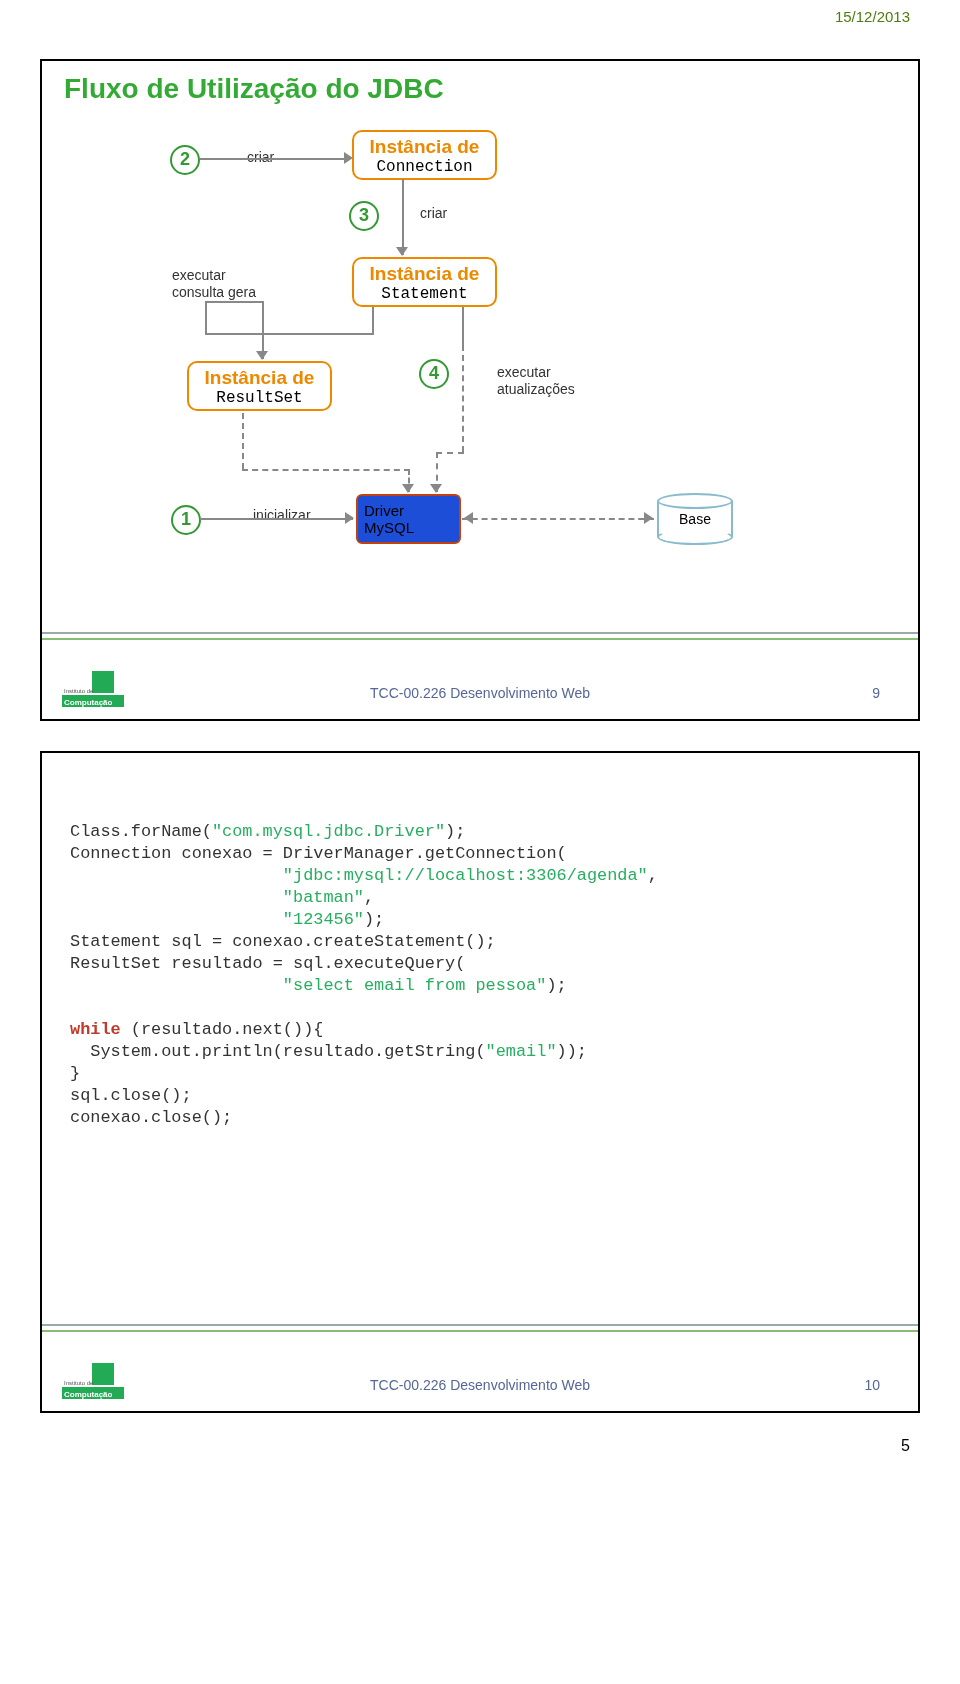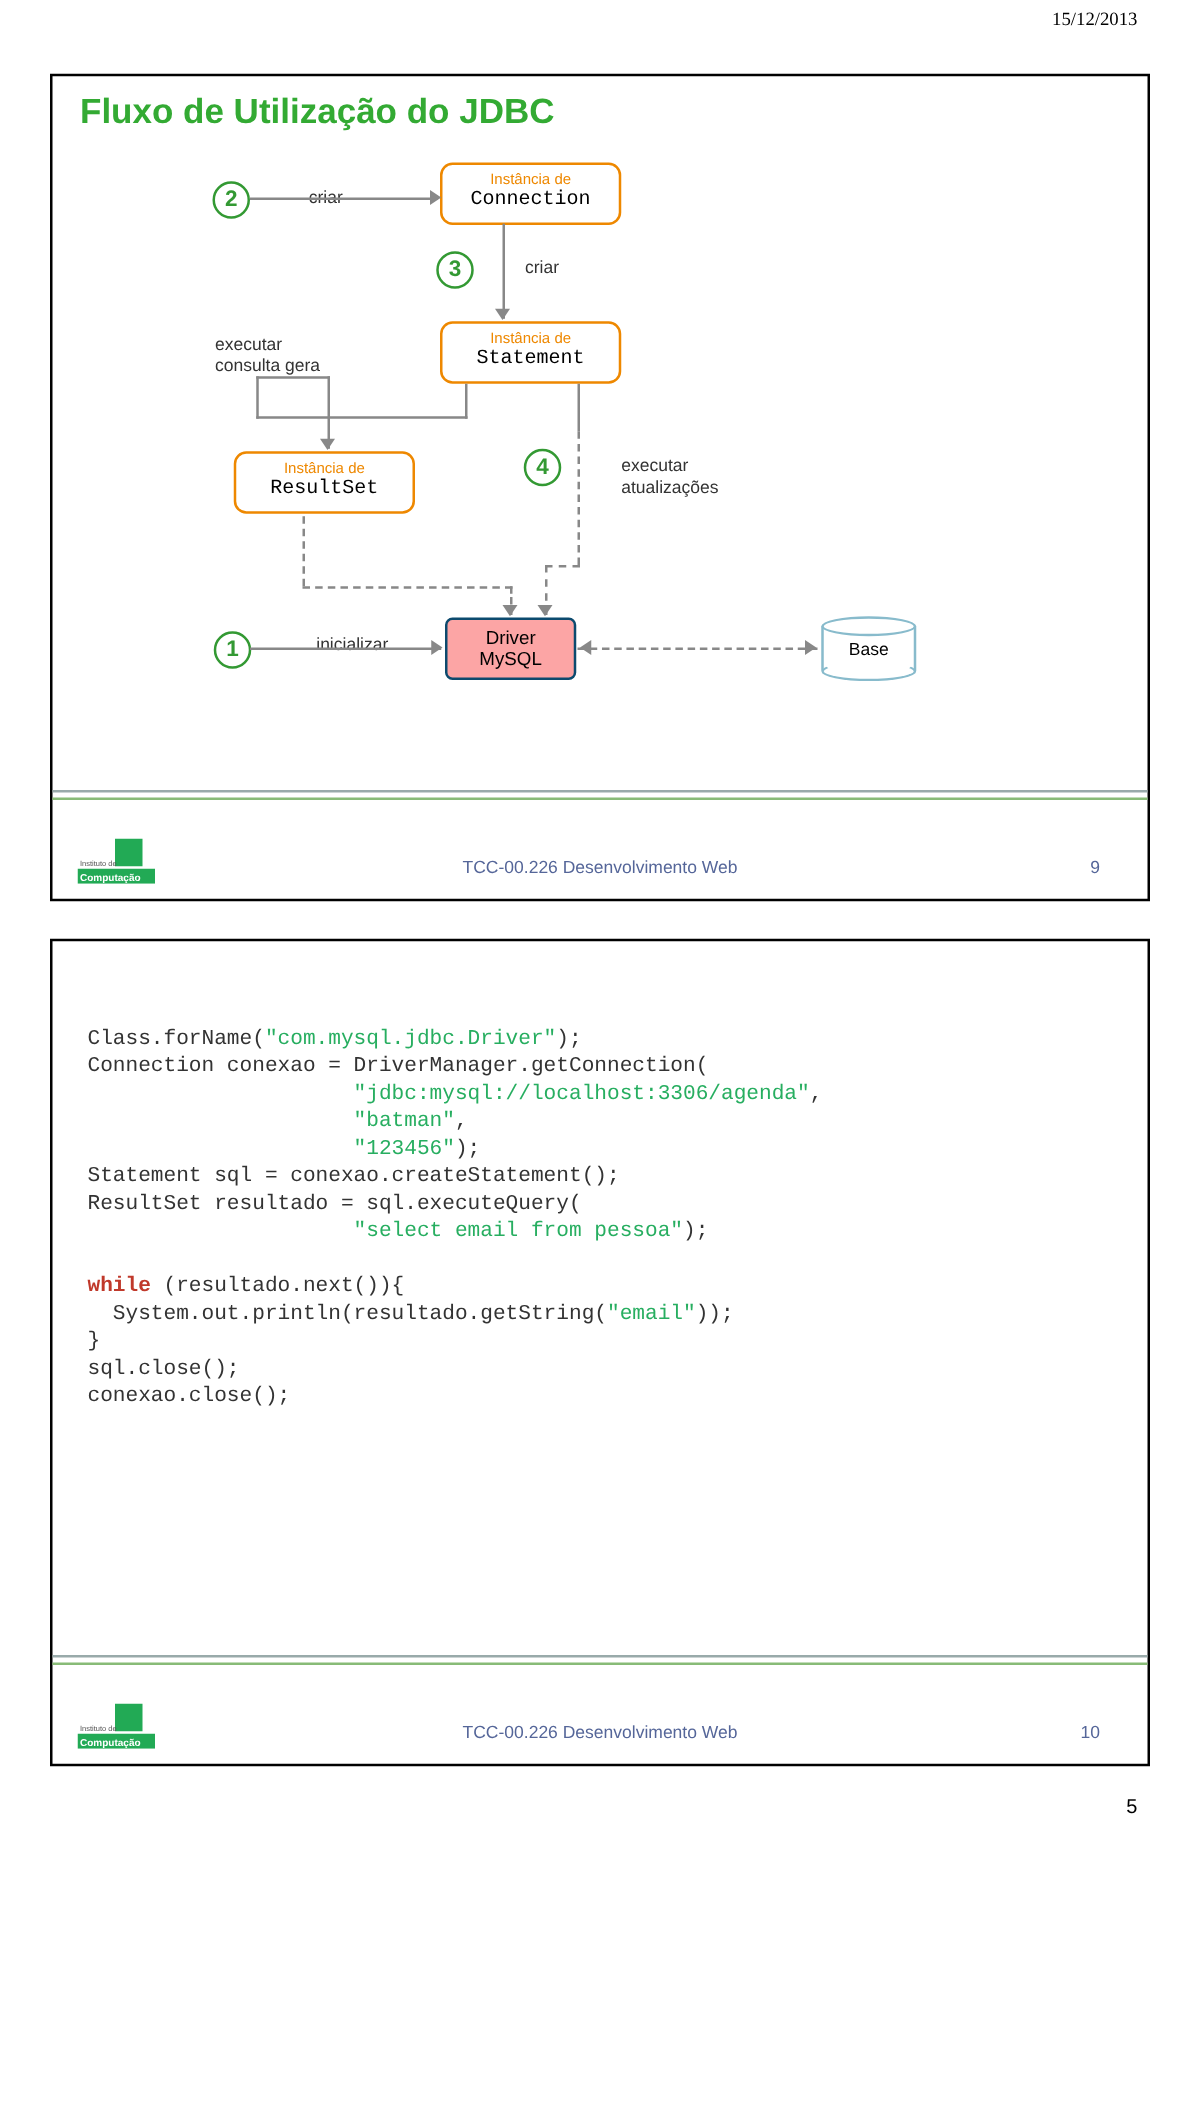--- a/index.html
+++ b/index.html
@@ -6,22 +6,21 @@
     margin: 0;
     padding: 0;
     font-family: Arial, sans-serif;
     background: #fff;
     width: 960px;
   }
   .page-header {
     text-align: right;
     padding: 8px 50px 4px 0;
     font-size: 15px;
-    color: #000000;
-    font-family: Liberation Serif, serif;
+    color: #4d7c0f;
   }
   .slide-frame {
     border: 2px solid #000;
     margin: 30px 40px 18px 40px;
     height: 658px;
     position: relative;
     background: #fff;
   }
   .divider {
     position: absolute;
@@ -85,27 +84,27 @@
     position: absolute;
     border: 2px solid #e80;
     border-radius: 10px;
     background: #fff;
     text-align: center;
     font-family: "Courier New", monospace;
     font-size: 16px;
     padding: 4px 2px;
     box-sizing: border-box;
   }
-  .box .lbl { color:#e80; font-family: Arial; font-size:12px; }
+  .box .lbl { color:#e80; font-family: Arial; font-size:19px;font-weight:bold; }
   .dbox {
     position: absolute;
-    border: 2px solid #0c4a6e;
+    border: 2px solid #c2410c;
     border-radius: 6px;
-    background: #fca5a5;
-    text-align: center;
+    background: #1d4ed8;
+    text-align: left;
     font-size: 15px;
     padding: 6px;
     box-sizing: border-box;
   }
   .circlenum {
     position: absolute;
     width: 26px; height: 26px;
     border: 2px solid #393;
     border-radius: 50%;
     text-align: center;

